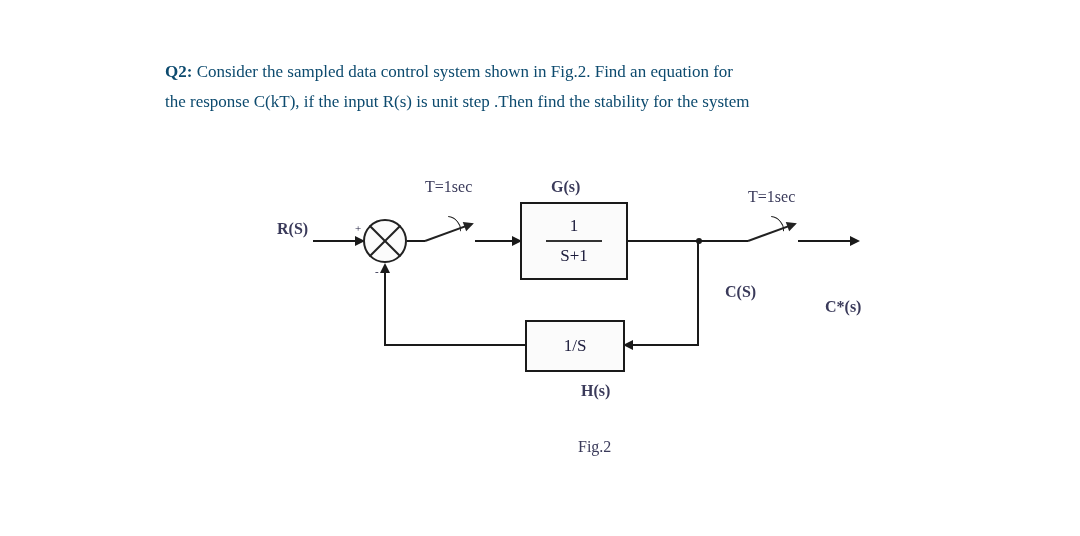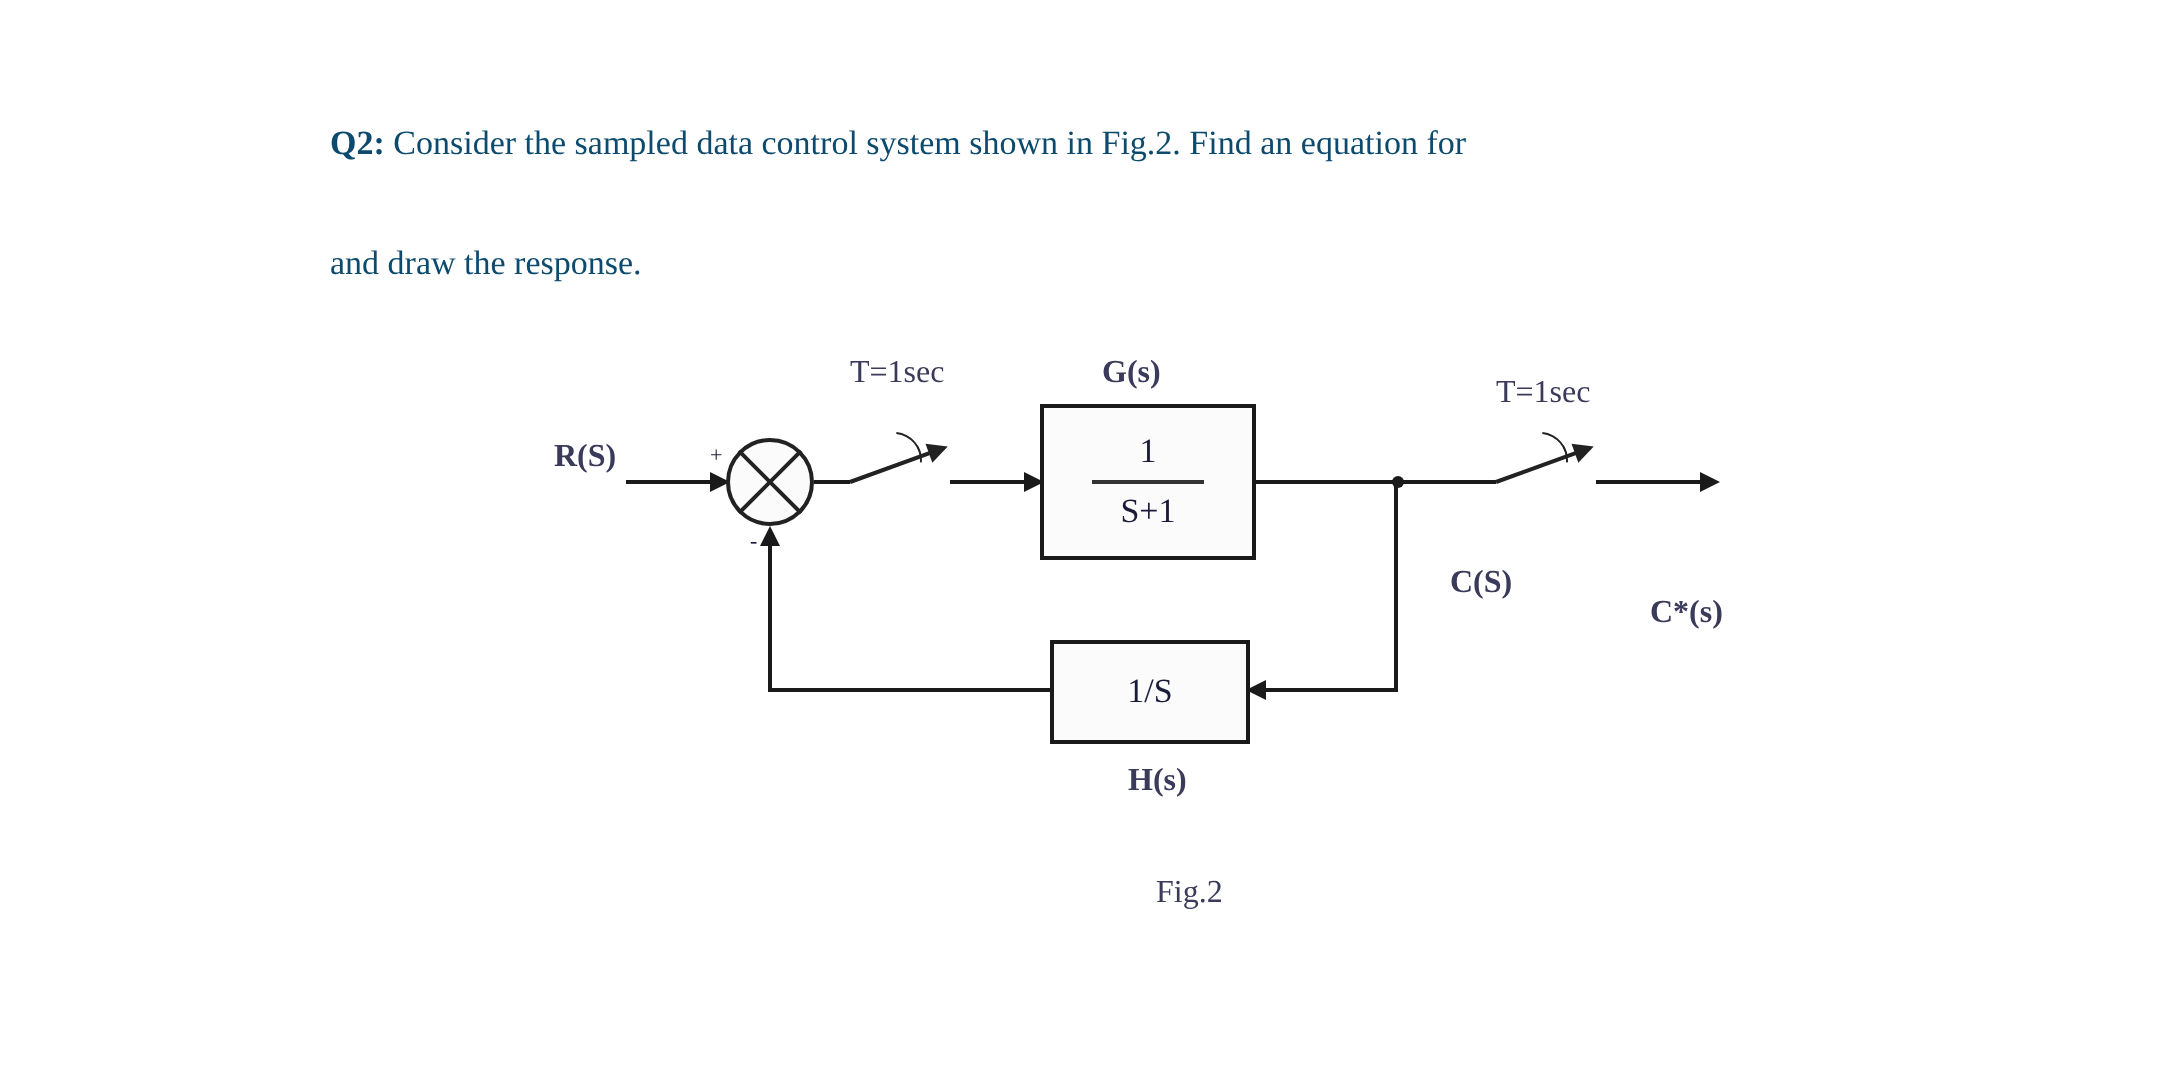--- a/index.html
+++ b/index.html
@@ -184,22 +184,21 @@
       position: absolute;
       font-size: 11px;
     }
   </style>
 </head>
 <body>
 
 <div class="question-text">
   <span class="q-label">Q2:</span>
   <span>Consider the sampled data control system shown in Fig.2. Find an equation for</span><br>
-  <br>
-  <span>and draw the response.</span>
+  <span>the response C(kT), if the input R(s) is unit step .Then find the stability for the system</span><br>
 </div>
 
 <div class="diagram">
 
   <div class="label bold-label" style="left:112px; top:60px;">R(S)</div>
 
   <div class="line line-h arrow-right" style="left:148px; top:80px; width:50px;"></div>
 
   <div class="small-sign" style="left:190px; top:62px;">+</div>
 
@@ -244,21 +243,21 @@
   <div class="label bold-label" style="left:660px; top:95px;margin-top:43px;">C*(s)</div>
 
   <div class="line line-v" style="left:532px; top:80px; height:106px;"></div>
 
   <div class="line line-h arrow-left" style="left:460px; top:184px; width:74px;"></div>
 
   <div class="block block-h" style="left:360px; top:160px;">
     <div>1/S</div>
   </div>
 
-  <div class="label bold-label" style="left:399px; top:222px;">H(s)</div>
+  <div class="label bold-label" style="left:416px; top:222px;">H(s)</div>
 
   <div class="line line-h" style="left:219px; top:184px; width:141px;"></div>
 
   <div class="line line-v arrow-up" style="left:219px; top:105px; height:81px;"></div>
 
   <div class="label" style="left:413px; top:278px;">Fig.2</div>
 
 </div>
 
 </body></html>

